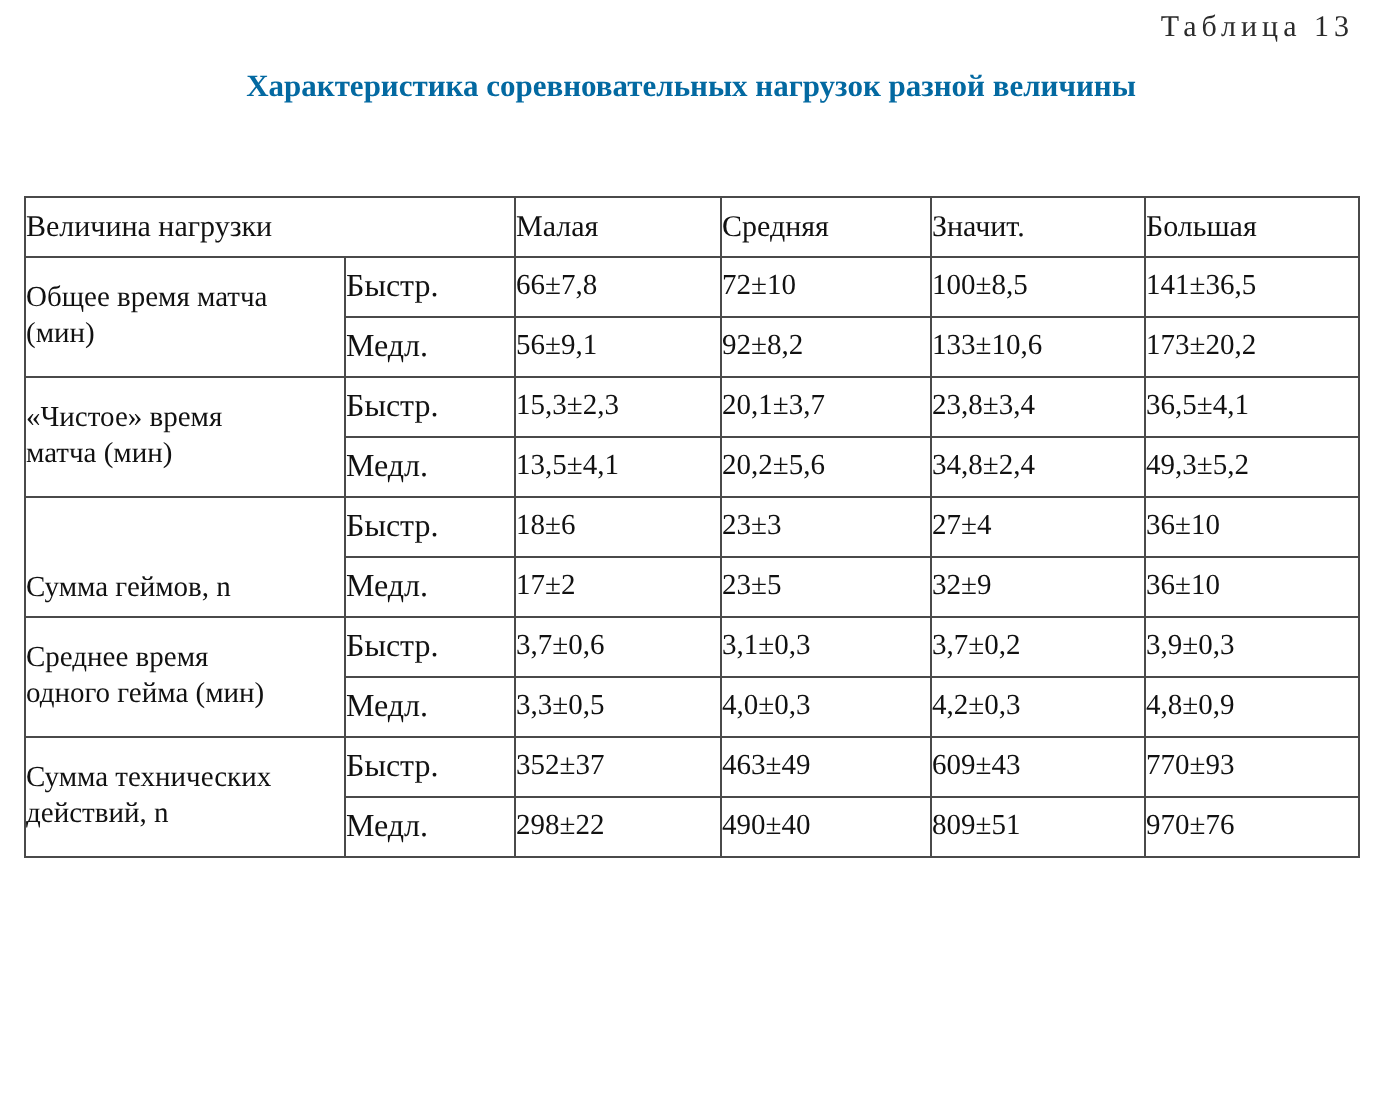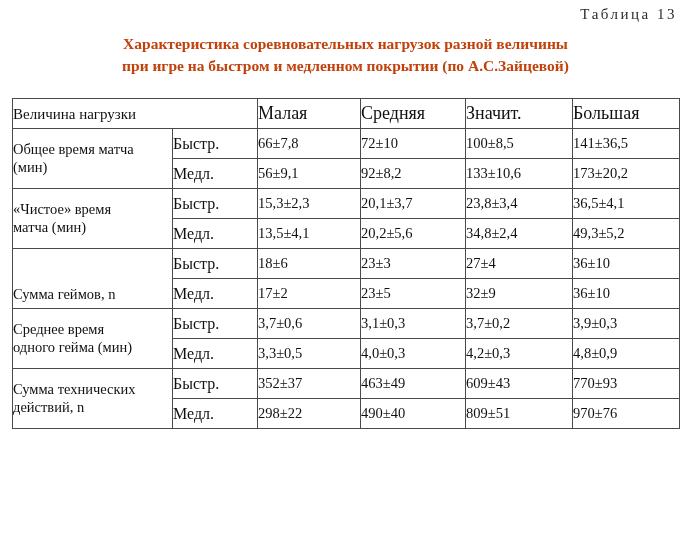--- a/index.html
+++ b/index.html
@@ -31,21 +31,21 @@
   }
   .title {
     position: absolute;
     top: 33px;
     left: 0;
     width: 691px;
     text-align: center;
     font-size: 15.5px;
     font-weight: bold;
     line-height: 1.45;
-    color: #c2410c;
+    color: #0369a1;
     padding: 0 30px;
     box-sizing: border-box;
   }
   .title .line {
     display: block;
     white-space: nowrap;
   }
   table.data {
     position: absolute;
     top: 98px;
@@ -68,21 +68,21 @@
     padding: 2px 6px 2px 9px;
     font-size: 14.5px;
     line-height: 1.25;
   }
   td.speed {
     text-align: left;
     padding-left: 9px;
     font-size: 16px;
   }
   td.colhead {
-    font-size: 18px;
+    font-size: 15px;
     height: 38px;
   }
   td.firsthead {
     font-size: 15px;
   }
   .col-a { width: 160px; }
   .col-b { width: 85px; }
   .col-c { width: 103px; }
   .col-d { width: 105px; }
   .col-e { width: 107px; }
@@ -94,21 +94,20 @@
 </style>
 </head>
 <body>
 
 <div class="page">
 
   <div class="table-label">Таблица 13</div>
 
   <div class="title">
     <span class="line">Характеристика соревновательных нагрузок разной величины</span>
-    <span class="line">при игре на быстром и медленном покрытии (по А.С.Зайцевой)</span>
   </div>
 
   <table class="data">
     <colgroup>
       <col class="col-a">
         <col class="col-b">
         <col class="col-c">
         <col class="col-d">
         <col class="col-e">
         <col class="col-f">

